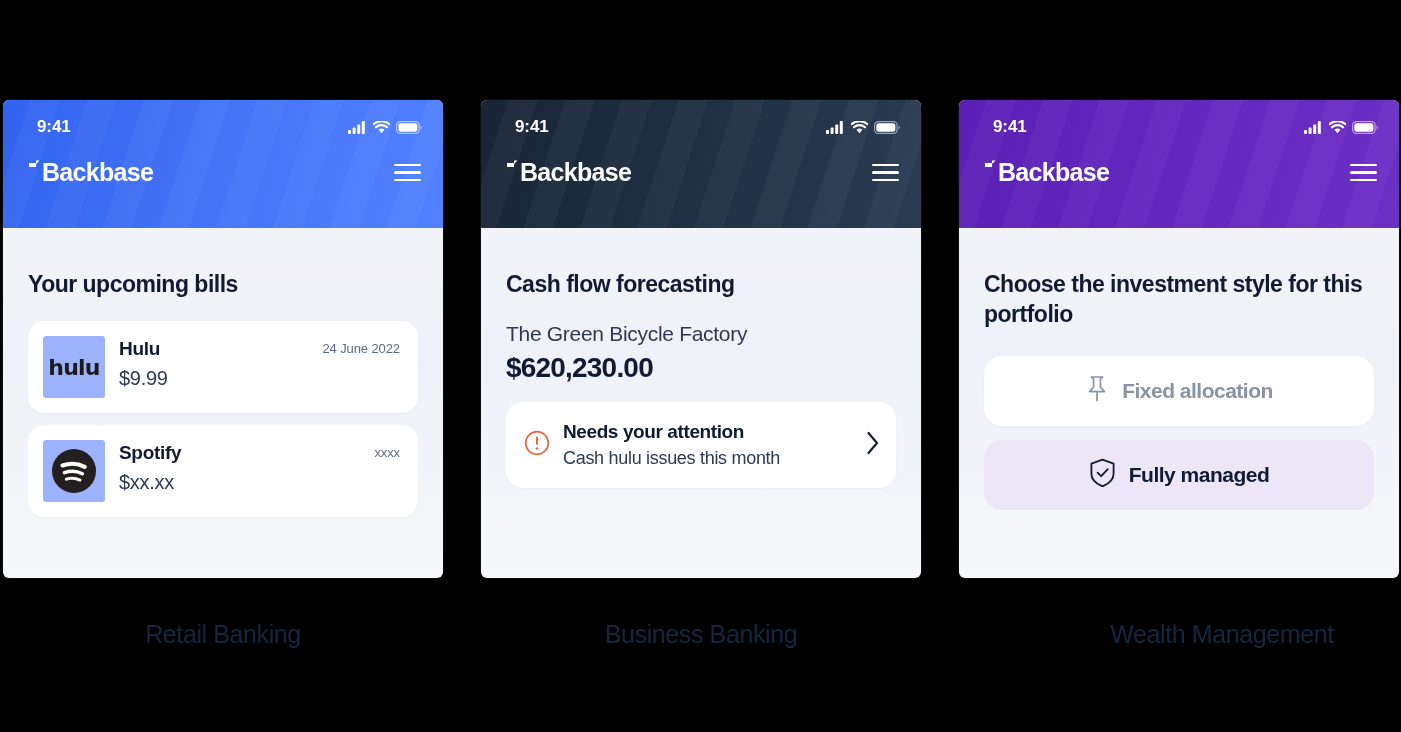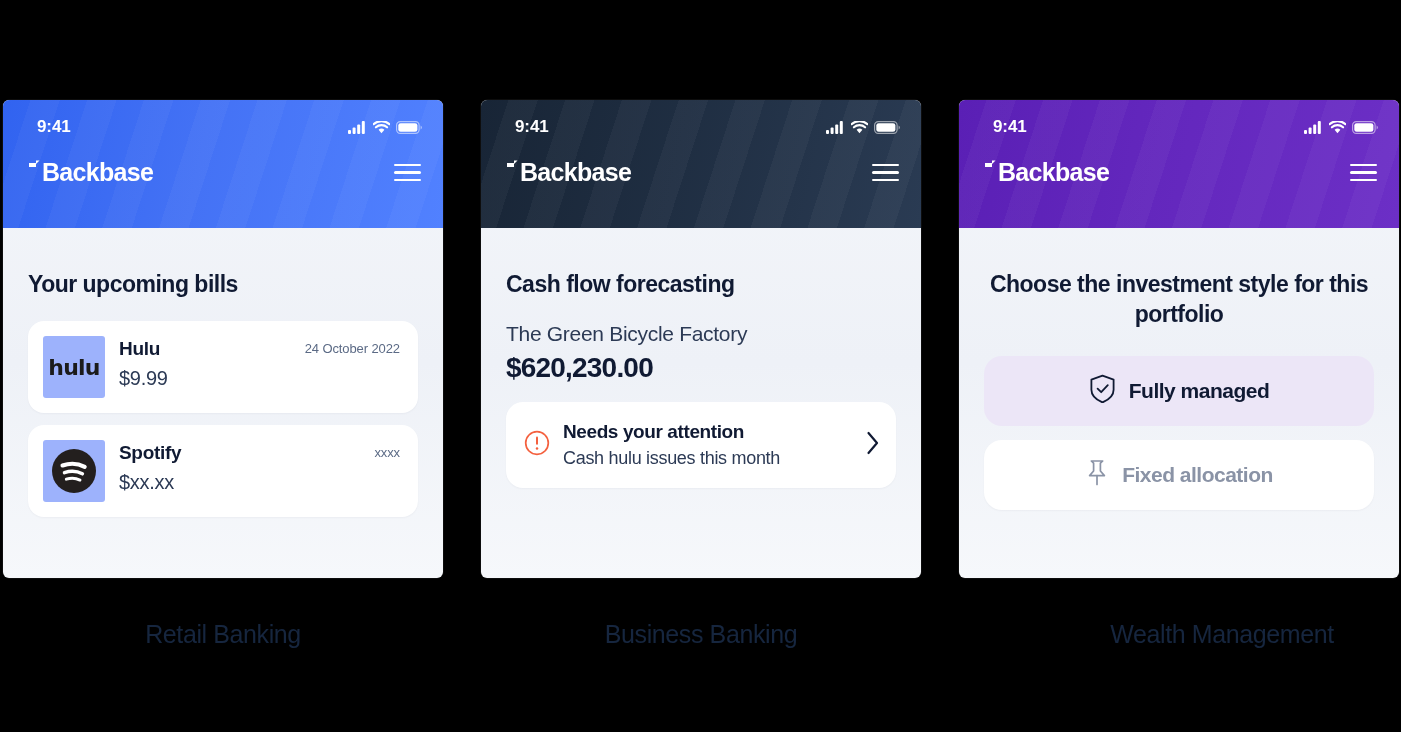--- a/index.html
+++ b/index.html
@@ -119,21 +119,21 @@
   .phone-body { padding: 0 25px; position: relative; }
 
   .screen-title {
     font-size: 23px;
     font-weight: bold;
     color: #101a33;
     letter-spacing: -0.5px;
     line-height: 1.32;
     margin-top: 41px;
   }
-  #phone-3 .screen-title { margin-top: 41px; text-align: center; }
+  #phone-3 .screen-title { margin-top: 41px; }
 
   
   .bill-list { margin-top: 22px; display: flex; flex-direction: column; gap: 12px; }
   .bill-card {
     background: #ffffff;
     border-radius: 16px;
     padding: 15px 18px 15px 15px;
     display: flex;
     align-items: flex-start;
     gap: 14px;
@@ -311,21 +311,21 @@
       <div class="bill-list">
 
         <div class="bill-card">
           <div class="bill-logo">
             <span class="hulu-word">hulu</span>
           </div>
           <div class="bill-info">
             <div class="bill-name">Hulu</div>
             <div class="bill-amount">$9.99</div>
           </div>
-          <div class="bill-date">24 October 2022</div>
+          <div class="bill-date">24 June 2022</div>
         </div>
 
         <div class="bill-card">
           <div class="bill-logo">
             <svg width="50" height="50" viewBox="0 0 50 50">
               <circle cx="25" cy="25" r="22" fill="#231f1e"></circle>
               <path d="M13.5 19.5 c7.5-2.6 15.6-2.1 22.2 1.4" stroke="#fff" stroke-width="4.1" fill="none" stroke-linecap="round"></path>
               <path d="M15.5 26.6 c6.1-2 12.6-1.6 17.9 1.2" stroke="#fff" stroke-width="3.5" fill="none" stroke-linecap="round"></path>
               <path d="M17.3 33.2 c4.7-1.5 9.6-1.2 13.7 0.9" stroke="#fff" stroke-width="2.9" fill="none" stroke-linecap="round"></path>
             </svg>
@@ -449,40 +449,40 @@
             <span></span>
         </div>
       </div>
     </div>
 
     <div class="phone-body">
       <h1 class="screen-title">Choose the investment style for this portfolio</h1>
 
       <div class="option-list">
 
+        <div class="option-card unselected">
+          <span>
+            <svg width="24" height="30" viewBox="0 0 24 30">
+              <path d="M6.3 3 H17.7 L15.4 5.2 V13 L19.4 17.6 H4.6 L8.6 13 V5.2 Z" stroke="#8a93a6" stroke-width="1.7" fill="none" stroke-linejoin="round"></path>
+              <path d="M12 17.6 V26.5" stroke="#8a93a6" stroke-width="1.7" stroke-linecap="round"></path>
+            </svg>
+          </span>
+          <span class="option-label">Fixed allocation</span>
+        </div>
+
         <div class="option-card selected">
           <span>
             <svg width="27" height="29" viewBox="0 0 27 29">
               <path d="M13.5 1.6 L24.6 5.6 v10.2 c0 6.1-4.6 10-11.1 12.6 C7 25.8 2.4 21.9 2.4 15.8 V5.6 Z" stroke="#101a33" stroke-width="1.8" fill="none" stroke-linejoin="round"></path>
               <path d="M8.6 14.6 L12.2 18.2 L18.8 11.2" stroke="#101a33" stroke-width="1.8" fill="none" stroke-linecap="round" stroke-linejoin="round"></path>
             </svg>
           </span>
           <span class="option-label">Fully managed</span>
         </div>
 
-        <div class="option-card unselected">
-          <span>
-            <svg width="24" height="30" viewBox="0 0 24 30">
-              <path d="M6.3 3 H17.7 L15.4 5.2 V13 L19.4 17.6 H4.6 L8.6 13 V5.2 Z" stroke="#8a93a6" stroke-width="1.7" fill="none" stroke-linejoin="round"></path>
-              <path d="M12 17.6 V26.5" stroke="#8a93a6" stroke-width="1.7" stroke-linecap="round"></path>
-            </svg>
-          </span>
-          <span class="option-label">Fixed allocation</span>
-        </div>
-
       </div>
     </div>
   </div>
 
   <div class="caption" id="caption-1">Retail Banking</div>
   <div class="caption" id="caption-2">Business Banking</div>
   <div class="caption" id="caption-3">Wealth Management</div>
 
 </div>
 

